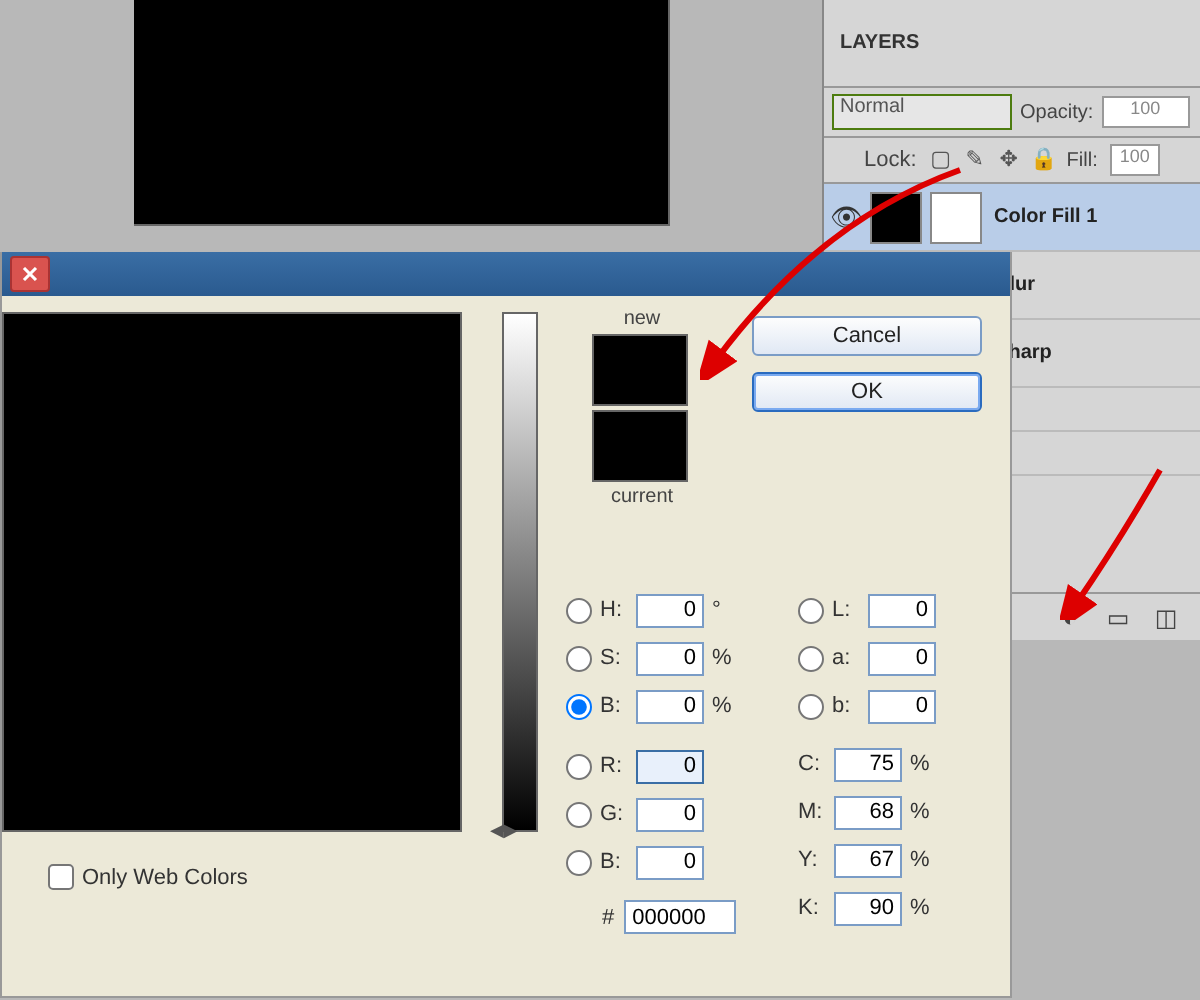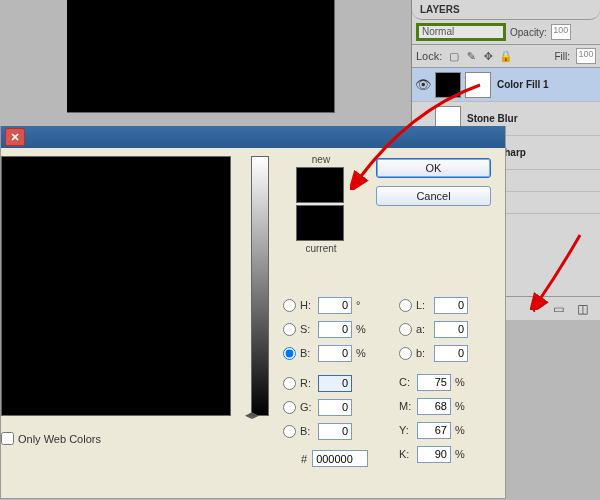--- a/index.html
+++ b/index.html
@@ -3,26 +3,26 @@
 <meta charset="utf-8">
 <style>
   * { box-sizing: border-box; margin: 0; padding: 0; font-family: Tahoma, Arial, sans-serif; font-size: 11px; }
   body { width: 600px; height: 500px; background: #b8b8b8; overflow: hidden; position: relative; }
 
   
   .canvas-black { position: absolute; left: 67px; top: 0; width: 268px; height: 113px; background: #000; border-right: 1px solid #666; border-bottom: 1px solid #666; }
 
   
   .layers-panel { position: absolute; right: 0; top: 0; width: 189px; height: 320px; background: #d6d6d6; border-left: 1px solid #888; }
-  .layers-tab { background: #d6d6d6; padding: 4px 8px; font-weight: bold; font-size: 10px; color: #333; border-bottom: 1px solid #999; border-radius: 10px; }
+  .layers-tab { background: #d6d6d6; padding: 16px 8px; font-weight: bold; font-size: 10px; color: #333; border-bottom: 1px solid #999; }
   .layers-controls { display: flex; align-items: center; padding: 3px 4px; border-bottom: 1px solid #999; gap: 4px; }
-  .blend-select { width: 90px; height: 18px; background: #e6e6e6; border: 3px solid #4d7c0f; font-size: 10px; padding-left: 3px; color: #555; }
+  .blend-select { width: 90px; height: 18px; background: #e6e6e6; border: 1px solid #4d7c0f; font-size: 10px; padding-left: 3px; color: #555; }
   .op-label { font-size: 10px; color: #444; }
-  .op-val { width: 20px; height: 16px; background: #fff; border: 1px solid #999; font-size: 9px; text-align: center; color: #888; }
-  .lock-row { display: flex; align-items: center; padding: 3px 4px; border-bottom: 1px solid #999; gap: 6px; font-size: 10px; color: #444; }
+  .op-val { width: 44px; height: 16px; background: #fff; border: 1px solid #999; font-size: 9px; text-align: center; color: #888; }
+  .lock-row { display: flex; align-items: center; padding: 3px 20px; border-bottom: 1px solid #999; gap: 6px; font-size: 10px; color: #444; }
   .lock-icons { display: flex; gap: 5px; }
   .lock-icons span { width: 12px; height: 12px; display: inline-block; font-size: 11px; line-height: 12px; text-align: center; color: #555; }
   .fill-label { margin-left: auto; font-size: 10px; color: #444; }
   .layer-row { display: flex; align-items: center; padding: 2px 3px; border-bottom: 1px solid #bbb; height: 34px; gap: 4px; background: #d6d6d6; }
   .layer-row.active { background: #b9cde8; }
   .vis-col { width: 16px; text-align: center; }
   .eye { font-size: 13px; color: #333; }
   .thumb { width: 26px; height: 26px; border: 1px solid #888; background: #fff; flex-shrink: 0; }
   .thumb.black { background: #000; }
   .mask-thumb { width: 26px; height: 26px; border: 1px solid #888; background: #fff; flex-shrink: 0; }
@@ -53,21 +53,21 @@
   .radio-row { display: flex; align-items: center; gap: 4px; height: 24px; }
   .radio-row input[type=radio] { margin: 0; }
   .rlabel { width: 14px; font-size: 11px; color: #333; }
   .rnum { width: 34px; height: 17px; border: 1px solid #7a9cc6; background: #fff; font-size: 11px; text-align: right; padding-right: 3px; }
   .rnum.sel { border: 1px solid #3a6ea5; background: #e8f0fb; }
   .runit { width: 12px; font-size: 11px; color: #333; }
 
   .lab-col { position: absolute; left: 398px; top: 145px; }
   .cmyk-col { position: absolute; left: 398px; top: 222px; }
 
-  .only-web { position: absolute; left: 0; top: 284px; font-size: 11px; color: #333; display: flex; align-items: center; gap: 4px; }
+  .only-web { position: absolute; left: 0; top: 284px; font-size: 11px; color: #333; display: flex; align-items: center; gap: 4px; padding-left: 23px; }
   .only-web input { margin: 0; }
 
   .hex-row { position: absolute; left: 300px; top: 302px; display: flex; align-items: center; gap: 5px; font-size: 11px; color: #333; }
   .hex-in { width: 56px; height: 17px; border: 1px solid #7a9cc6; background: #fff; font-size: 11px; padding-left: 3px; }
 
   
   .arrow1 { position: absolute; left: 350px; top: 80px; width: 140px; height: 110px; pointer-events: none; }
   .arrow2 { position: absolute; left: 530px; top: 230px; width: 60px; height: 80px; pointer-events: none; }
 </style>
 </head>
@@ -138,22 +138,22 @@
     <div class="grad-slider">◀▶</div>
 
     <div class="new-cur">
       <div class="nc-label">new</div>
       <div class="nc-swatch"></div>
       <div class="nc-swatch"></div>
       <div class="nc-label">current</div>
     </div>
 
     <div class="btns">
+      <div class="win-btn">Cancel</div>
       <div class="win-btn default">OK</div>
-      <div class="win-btn">Cancel</div>
       <div style="height:6px"></div>
     </div>
 
     <div class="radios">
       <div class="radio-row">
         <input type="radio" name="mode" style="">
         <span class="rlabel">H:</span>
         <input class="rnum" value="0" style="">
         <span class="runit">°</span>
       </div>

